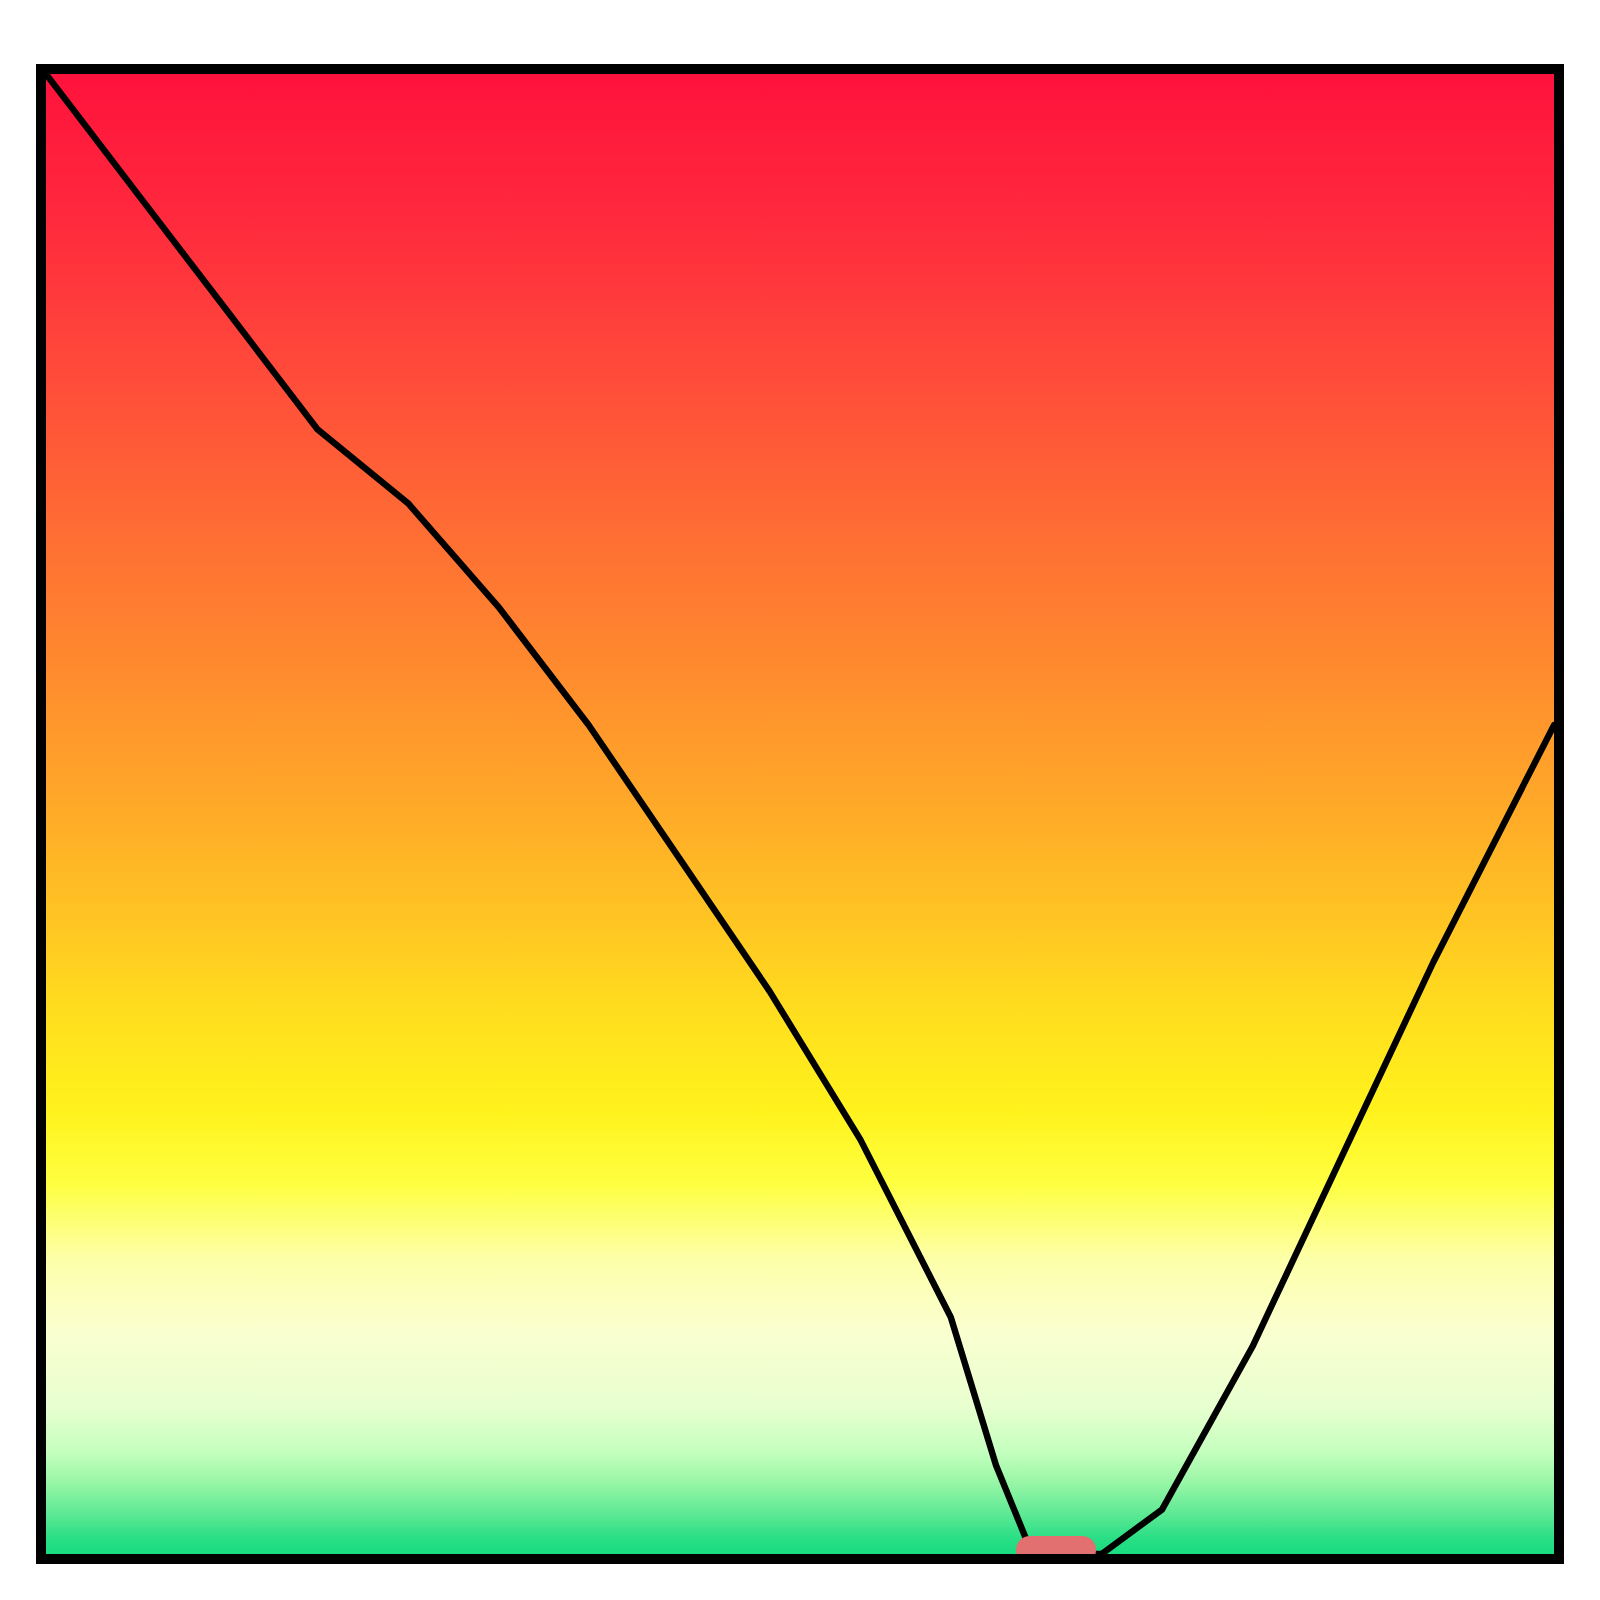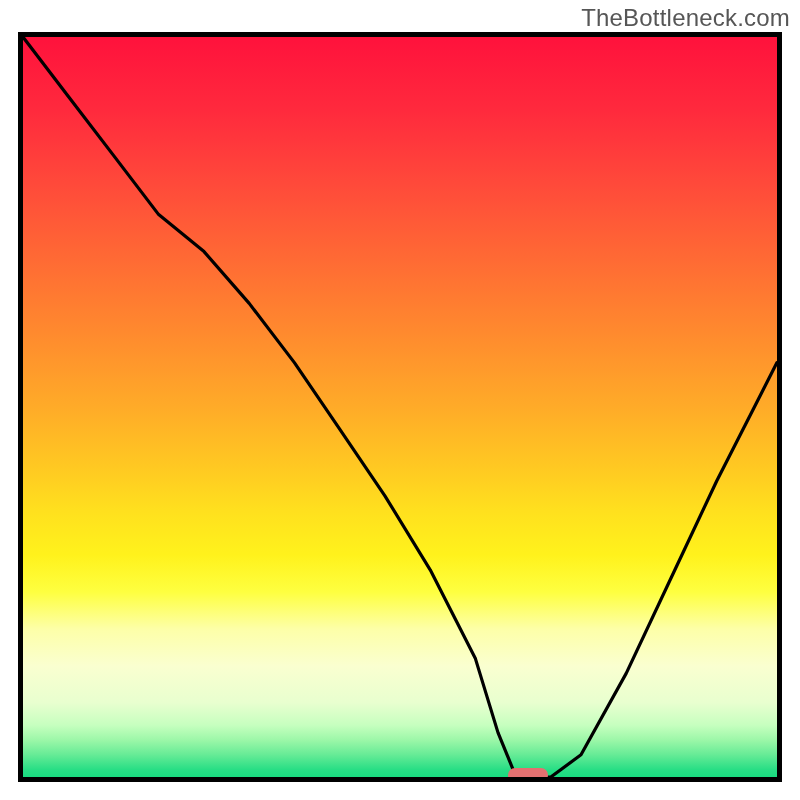--- a/index.html
+++ b/index.html
@@ -69,21 +69,20 @@
     background: #e37070;
     
     transform: translate(-50%, 50%);
   }
 </style>
 </head>
 <body>
 
 <div class="stage">
 
-  <div class="watermark">TheBottleneck.com</div>
 
   <div class="plot">
     <div class="gradient"></div>
 
     <svg class="curve" viewBox="0 0 754 740" preserveAspectRatio="none">
       <path id="curve-path" d="M 0.0 0.0 L 45.2 59.2 L 90.5 118.4 L 135.7 177.6 L 181.0 214.6 L 226.2 266.4 L 271.4 325.6 L 316.7 392.2 L 361.9 458.8 L 407.2 532.8 L 452.4 621.6 L 475.0 695.6 L 490.1 732.6 L 505.2 740.0 L 527.8 740.0 L 558.0 717.8 L 603.2 636.4 L 648.4 540.2 L 693.7 444.0 L 738.9 355.2 L 754.0 325.6" fill="none" stroke="#000" stroke-width="3.2" stroke-linejoin="round" stroke-linecap="round"></path>
     </svg>
 
     <div class="pill" style="left:505.2px;bottom:2.0px;background:#e37070;"></div>
   </div>

